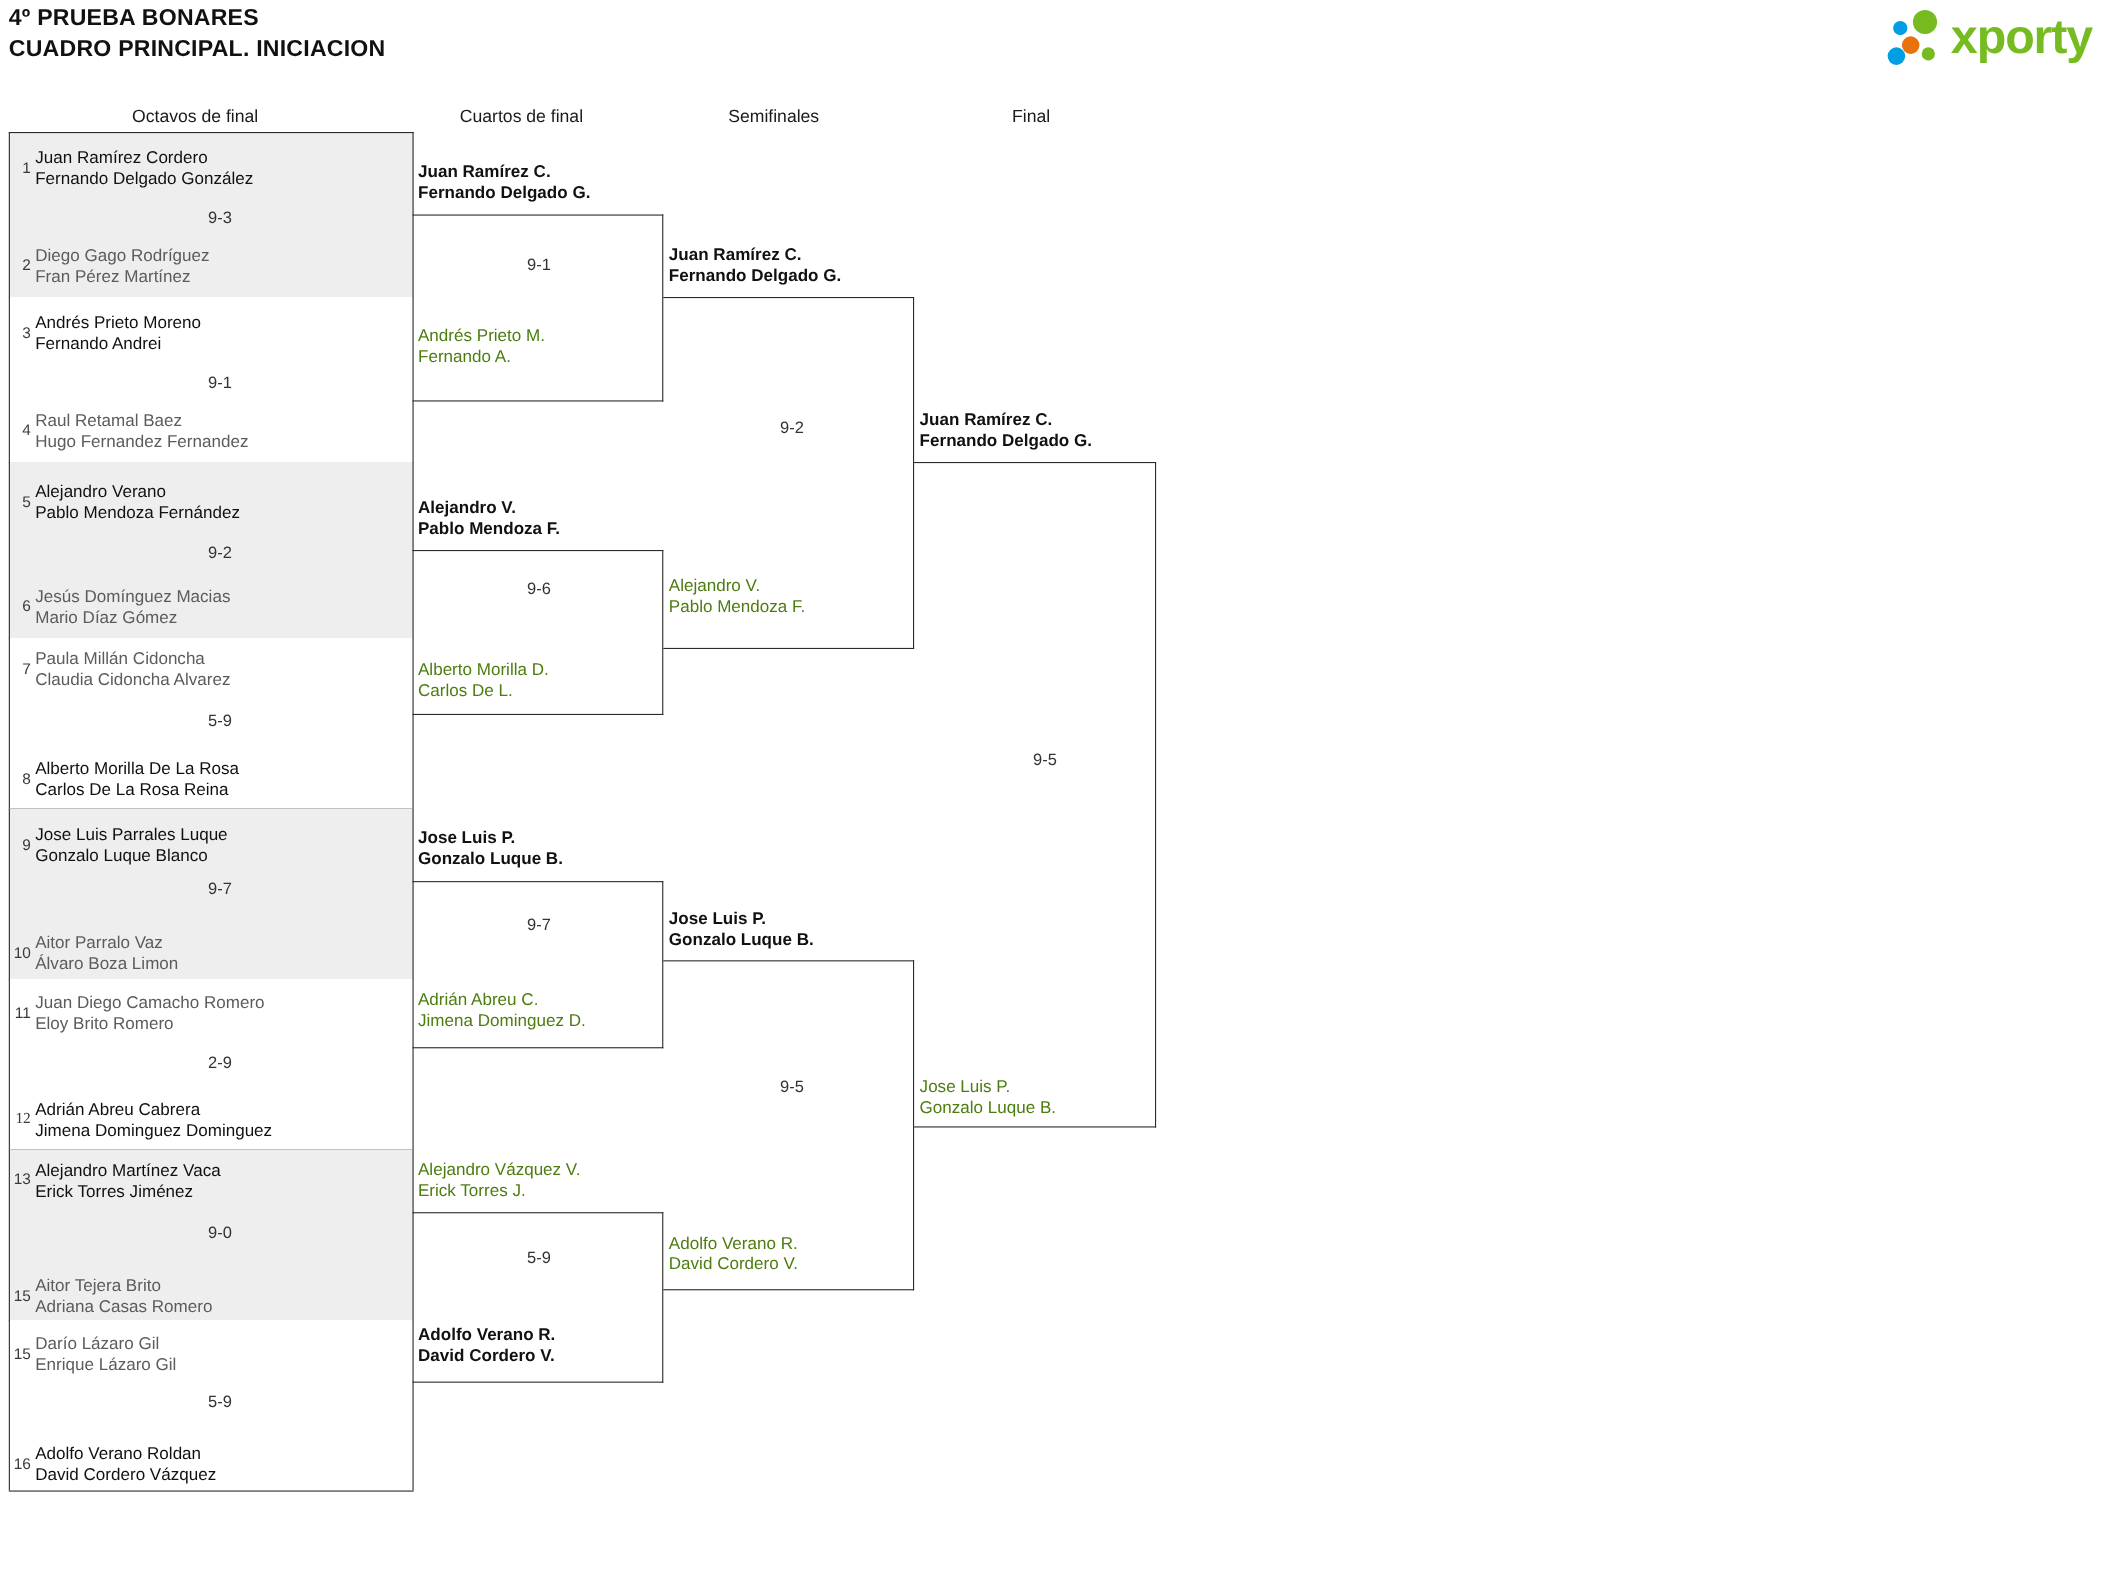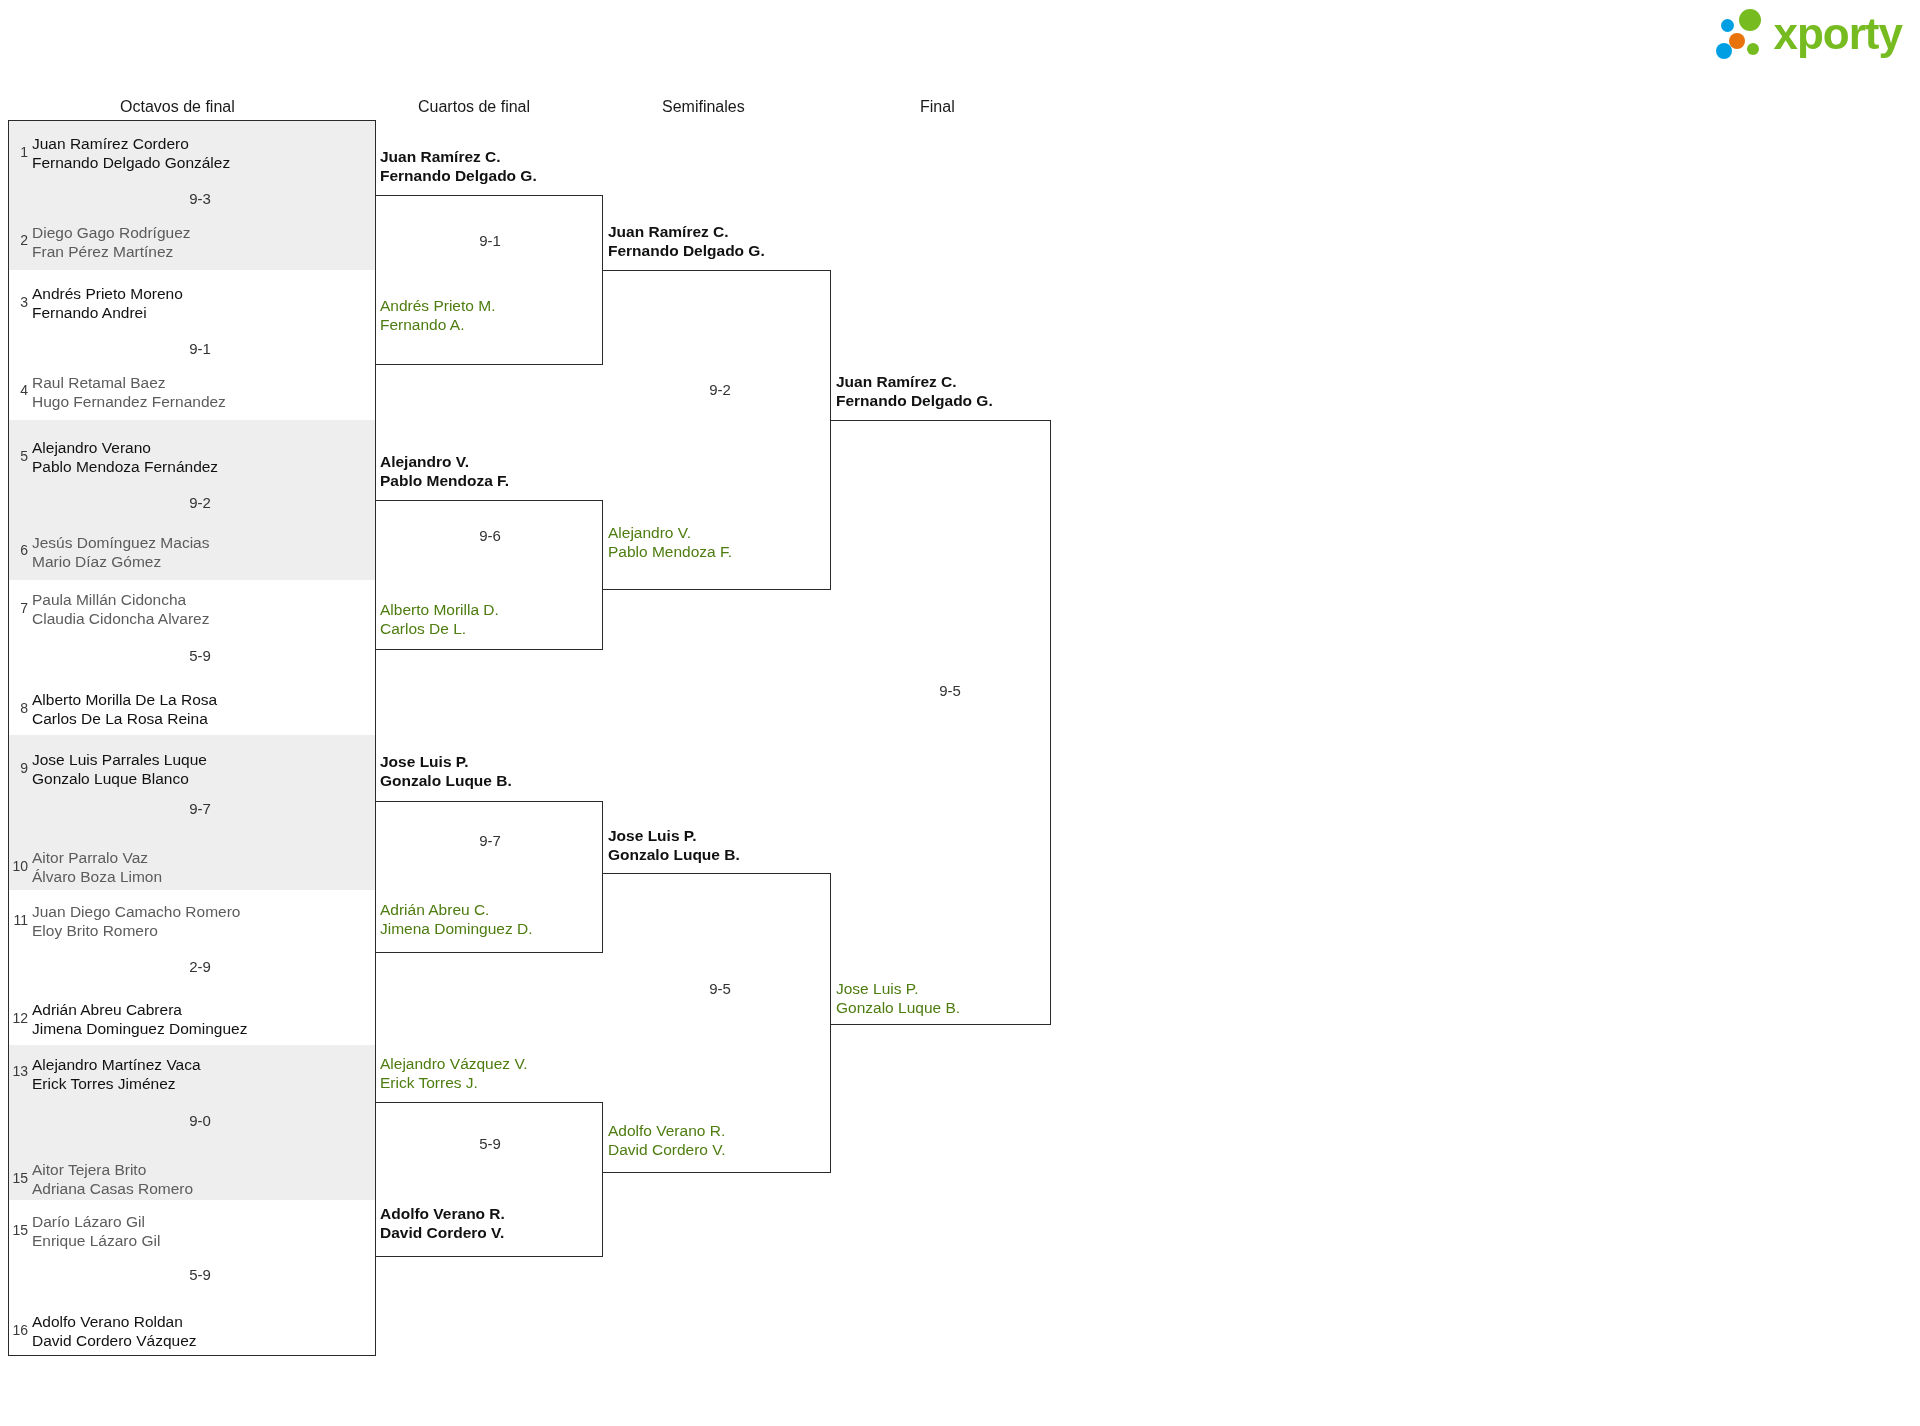--- a/index.html
+++ b/index.html
@@ -38,20 +38,24 @@
   
   .conn{position:absolute;box-sizing:border-box;border:1px solid #2a2a2a;}
   .adv{position:absolute;font-size:15.5px;line-height:19px;white-space:nowrap;}
   .adv.win{font-weight:700;color:#111111;}
   .adv.lose{font-weight:400;color:#4d7c0f;}
 </style>
 </head>
 <body>
 
 <div id="header">
+  <div id="title-block">
+    <div class="title-line">4º PRUEBA BONARES</div>
+    <div class="title-line">CUADRO PRINCIPAL. INICIACION</div>
+  </div>
   <div id="logo">
     <div id="logo-dots">
       <span class="dot" style="left:6px;top:12px;width:13px;height:13px;background:#009fe3;"></span>
       <span class="dot" style="left:24px;top:2px;width:22px;height:22px;background:#76bc21;"></span>
       <span class="dot" style="left:14px;top:26px;width:16px;height:16px;background:#e8730c;"></span>
       <span class="dot" style="left:1px;top:36px;width:16px;height:16px;background:#009fe3;"></span>
       <span class="dot" style="left:32px;top:36px;width:12px;height:12px;background:#76bc21;"></span>
     </div>
     <div id="logo-word">xporty</div>
   </div>
@@ -126,21 +130,21 @@
   <div class="team lose" style="left:32px;top:867px;">Álvaro Boza Limon</div>
 
   <div class="cell r1-cell plain" style="top:890px;height:155px;"></div>
   <div class="r1-border" style="top:1045px;"></div>
   <div class="r1-side" style="left:8px;top:890px;height:155px;"></div>
   <div class="r1-side" style="left:375px;top:890px;height:155px;"></div>
   <div class="seed-num" style="left:2px;top:912px;">11</div>
   <div class="team lose" style="left:32px;top:902px;">Juan Diego Camacho Romero</div>
   <div class="team lose" style="left:32px;top:921px;">Eloy Brito Romero</div>
   <div class="score" style="left:140px;top:958px;width:120px;">2-9</div>
-  <div class="seed-num" style="left:2px;top:1010px;">12</div>
+  <div class="seed-num" style="left:2px;top:1010px;font-family:Liberation Serif, serif;">12</div>
   <div class="team win" style="left:32px;top:1000px;">Adrián Abreu Cabrera</div>
   <div class="team win" style="left:32px;top:1019px;">Jimena Dominguez Dominguez</div>
 
   <div class="cell r1-cell shaded" style="top:1045px;height:155px;"></div>
   <div class="r1-border" style="top:1200px;"></div>
   <div class="r1-side" style="left:8px;top:1045px;height:155px;"></div>
   <div class="r1-side" style="left:375px;top:1045px;height:155px;"></div>
   <div class="seed-num" style="left:2px;top:1063px;">13</div>
   <div class="team win" style="left:32px;top:1055px;">Alejandro Martínez Vaca</div>
   <div class="team win" style="left:32px;top:1074px;">Erick Torres Jiménez</div>

